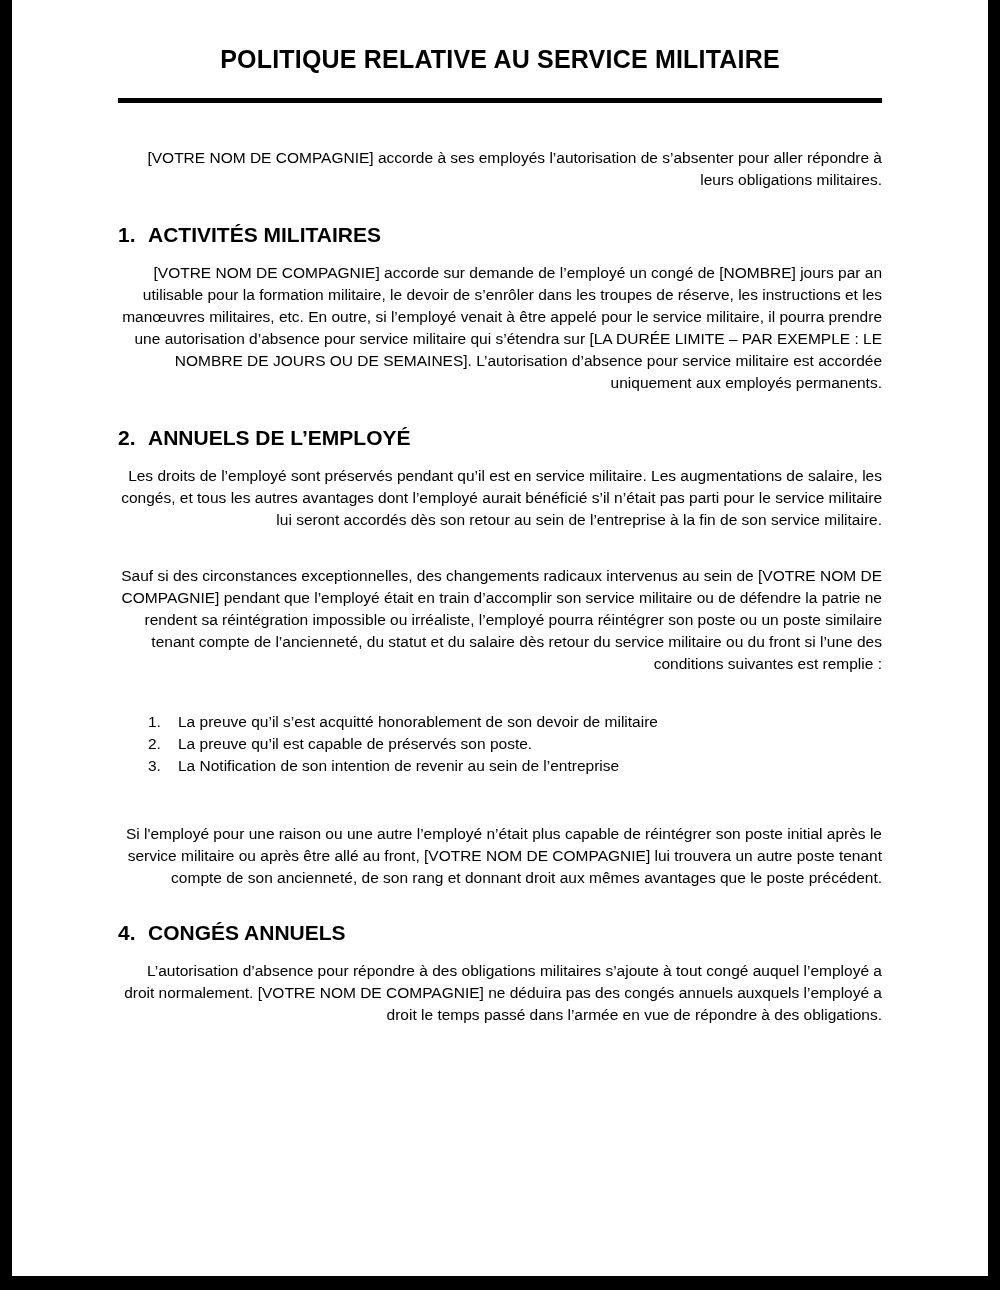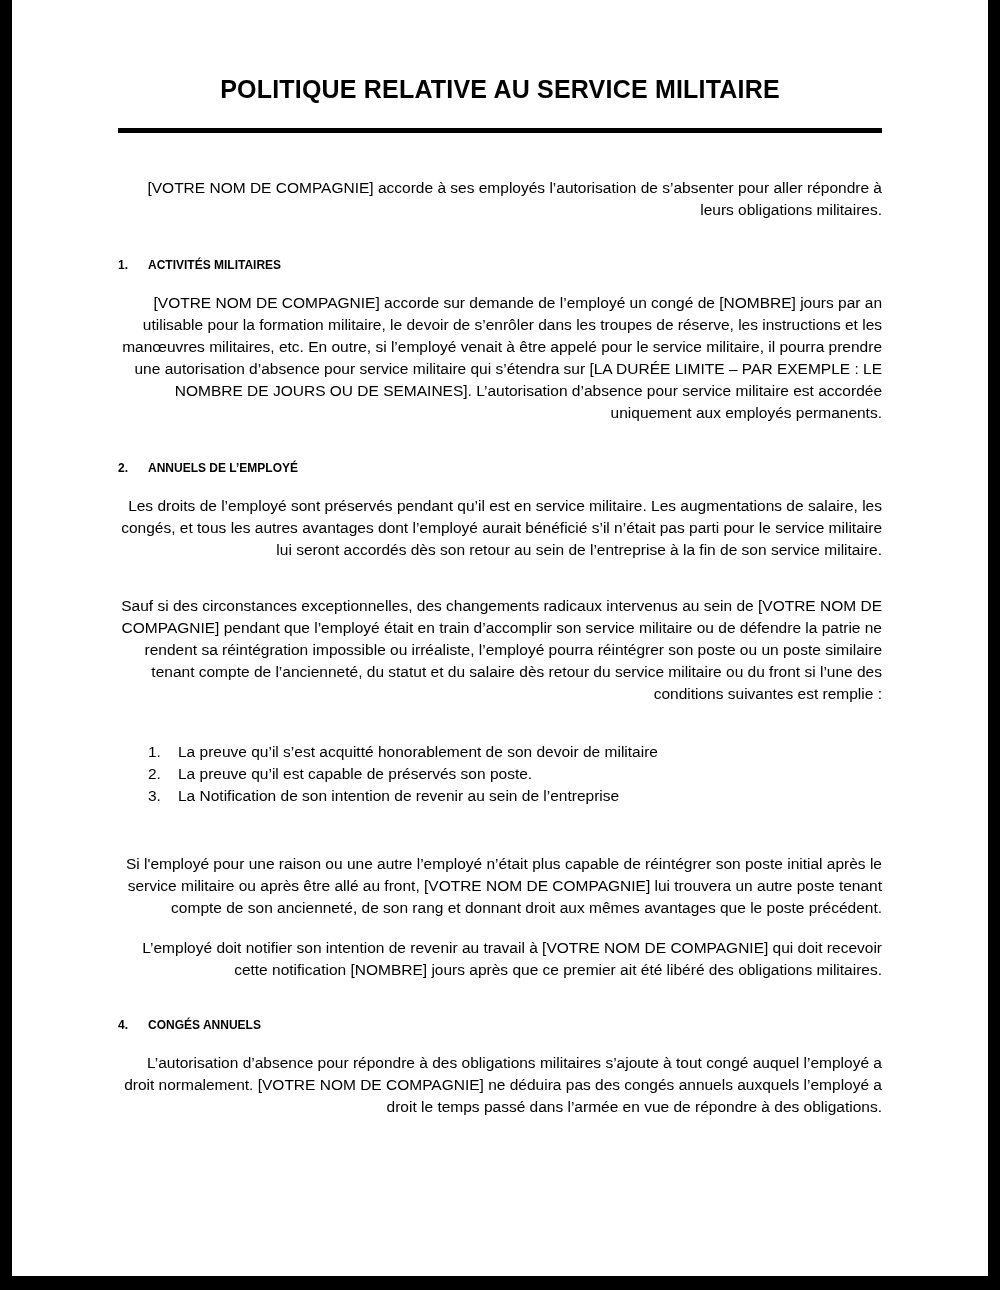--- a/index.html
+++ b/index.html
@@ -23,21 +23,21 @@
     bottom: 14px;
     background: #ffffff;
     color: #000000;
   }
 
   .content {
     padding: 0 106px;
   }
 
   .title {
-    margin-top: 74px;
+    margin-top: 44px;
     text-align: center;
     font-size: 25px;
     line-height: 30px;
     font-weight: bold;
     letter-spacing: 0.2px;
   }
 
   .rule {
     margin-top: 24px;
     height: 5px;
@@ -48,21 +48,21 @@
   .para {
     font-size: 15.5px;
     line-height: 22px;
     text-align: right;
   }
 
   .intro { margin-top: 44px; }
 
   .heading {
     margin-top: 30px;
-    font-size: 12px;
+    font-size: 21px;
     line-height: 20px;
     font-weight: bold;
   }
 
   .heading .num {
     display: inline-block;
     min-width: 30px;
   }
 
   .heading + .para { margin-top: 17px; }
@@ -129,21 +129,20 @@
             <span class="li-num">2.</span>
               <span>La preuve qu’il est capable de préservés son poste.</span>
           </li>
           <li>
             <span class="li-num">3.</span>
               <span>La Notification de son intention de revenir au sein de l’entreprise</span>
           </li>
         </ol>
 
         <p class="para after-1">Si l'employé pour une raison ou une autre l’employé n’était plus capable de réintégrer son poste initial après le service militaire ou après être allé au front, [VOTRE NOM DE COMPAGNIE] lui trouvera un autre poste tenant compte de son ancienneté, de son rang et donnant droit aux mêmes avantages que le poste précédent.</p>
-        <p class="para after-2">L’employé doit notifier son intention de revenir au travail à [VOTRE NOM DE COMPAGNIE] qui doit recevoir cette notification [NOMBRE] jours après que ce premier ait été libéré des obligations militaires.</p>
       </div>
 
       <div class="section section-sp">
         <h2 class="heading">
           <span class="num">4.</span><span>CONGÉS ANNUELS</span>
         </h2>
         <p class="para">L’autorisation d’absence pour répondre à des obligations militaires s’ajoute à tout congé auquel l’employé a droit normalement. [VOTRE NOM DE COMPAGNIE] ne déduira pas des congés annuels auxquels l’employé a droit le temps passé dans l’armée en vue de répondre à des obligations.</p>
       </div>
 
     </div>

